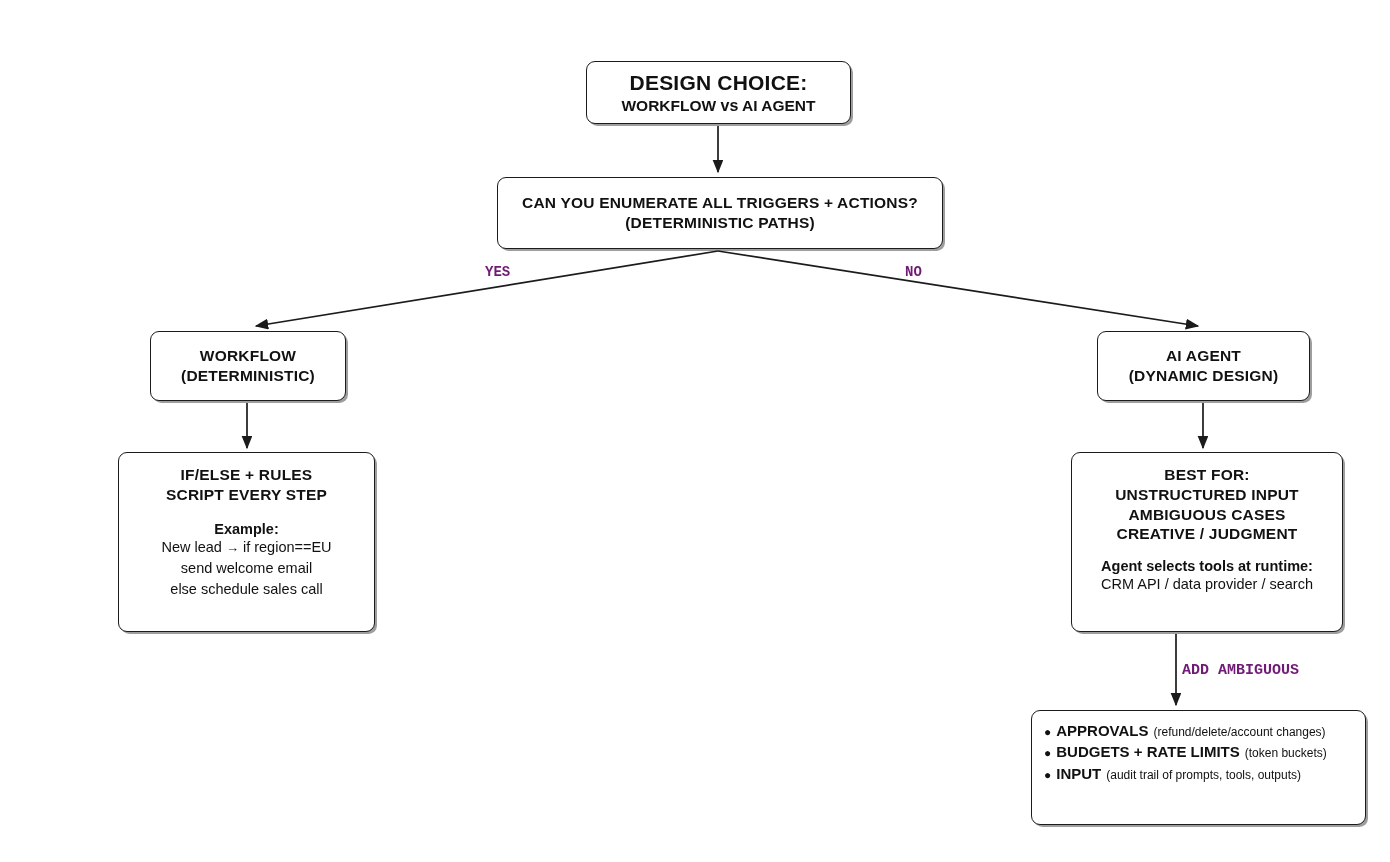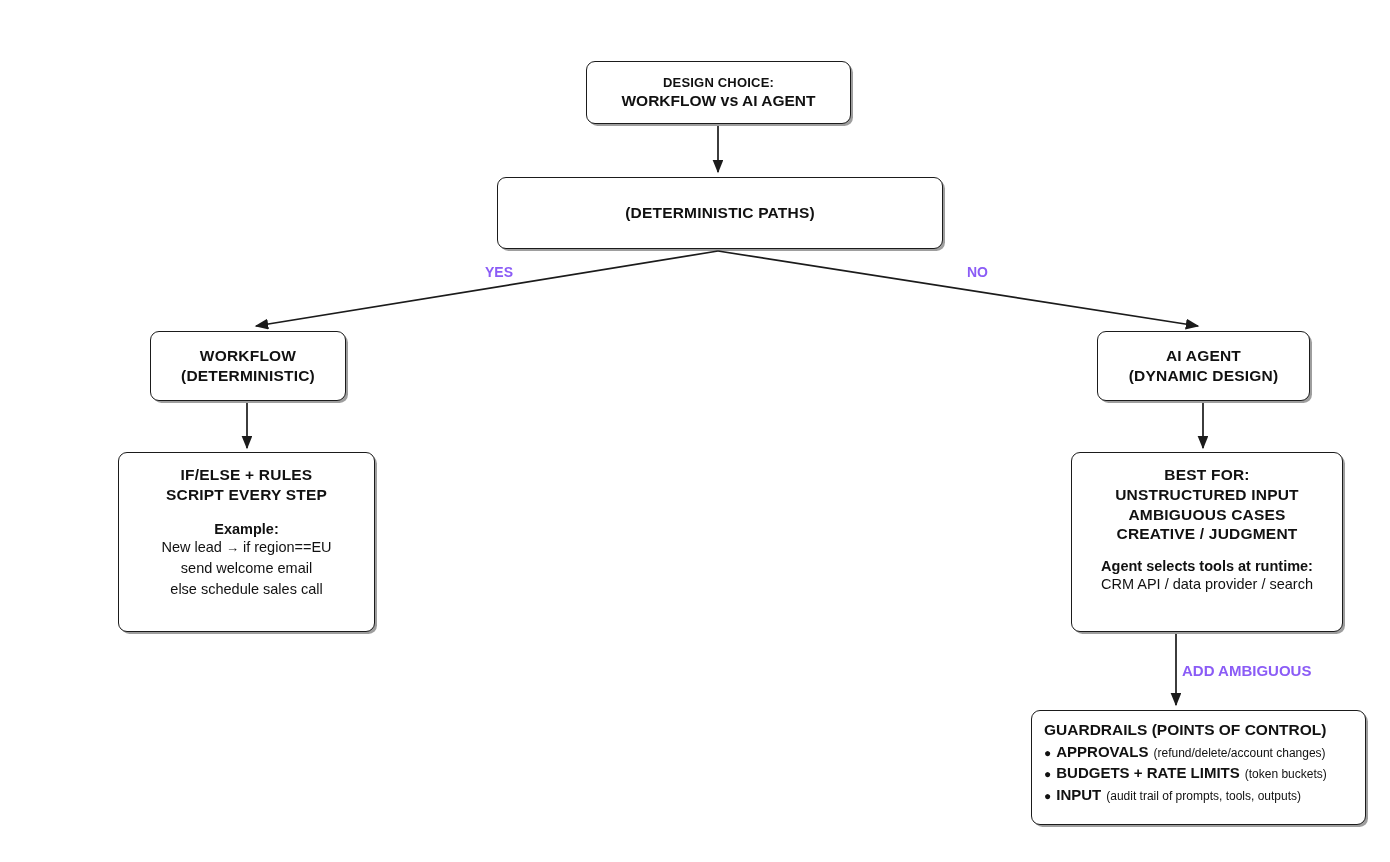--- a/index.html
+++ b/index.html
@@ -50,21 +50,21 @@
     font-weight: bold;
     letter-spacing: 0.2px;
     line-height: 1.28;
     white-space: nowrap;
   }
 
   
   #node-design-choice {
     left: 586px; top: 61px; width: 265px; height: 63px;
   }
-  #node-design-choice .ttl { font-size: 13px; }
+  #node-design-choice .ttl { font-size: 21px; }
   #node-design-choice .sub-line { font-size: 15.5px; font-weight: bold; }
   .vs-word { font-size: 16px; font-weight: bold; }
 
   #node-enumerate {
     left: 497px; top: 177px; width: 446px; height: 72px;
   }
   #node-enumerate .ttl { font-size: 15.5px; }
 
   #node-workflow {
     left: 150px; top: 331px; width: 196px; height: 70px;
@@ -117,27 +117,27 @@
     font-size: 15px; line-height: 1.42; white-space: nowrap;
     display: flex; align-items: baseline; gap: 5px;
   }
   #node-guardrails .bullet { font-size: 12px; line-height: 1; }
   #node-guardrails .gr-key { font-weight: bold; text-align: center; }
   #node-guardrails .gr-paren { font-weight: normal; font-size: 12px; }
 
   
   .edge-label {
     position: absolute;
-    font-family: Liberation Sans, sans-serif;
+    font-family: Liberation Mono, monospace;
     font-weight: bold;
-    color: #8b5cf6;
+    color: #701a75;
     white-space: nowrap;
   }
   #label-yes { left: 485px; top: 264px; font-size: 14px; }
-  #label-no  { left: 967px; top: 264px; font-size: 14px; }
+  #label-no  { left: 905px; top: 264px; font-size: 14px; }
   #label-add-oversight { left: 1182px; top: 662px; font-size: 15px; }
 </style>
 </head>
 <body>
 
 <div id="canvas">
 
   <svg class="edges" viewBox="0 0 1390 862" xmlns="http://www.w3.org/2000/svg">
     <defs>
       <marker id="arrowhead" markerWidth="9" markerHeight="9" refX="7.2" refY="3.2" orient="auto" markerUnits="strokeWidth">
@@ -161,20 +161,21 @@
   <div class="node" id="node-design-choice">
     <div class="ttl">DESIGN CHOICE:</div>
     <div class="sub-line">
       <span>WORKFLOW</span>
       <span class="vs-word">vs</span>
       <span>AI AGENT</span>
     </div>
   </div>
 
   <div class="node" id="node-enumerate">
+    <div class="ttl">CAN YOU ENUMERATE ALL TRIGGERS + ACTIONS?</div>
     <div class="ttl">(DETERMINISTIC PATHS)</div>
   </div>
 
   <div class="node" id="node-workflow">
     <div class="ttl">WORKFLOW</div>
     <div class="ttl">(DETERMINISTIC)</div>
   </div>
 
   <div class="node" id="node-ai-agent">
     <div class="ttl">AI AGENT</div>
@@ -197,21 +198,20 @@
   <div class="node" id="node-best-for">
     <div class="ttl">BEST FOR:</div>
     <div class="ttl">UNSTRUCTURED INPUT</div>
     <div class="ttl">AMBIGUOUS CASES</div>
     <div class="ttl">CREATIVE / JUDGMENT</div>
     <div class="agent-label">Agent selects tools at runtime:</div>
     <div class="tools-line">CRM API / data provider / search</div>
   </div>
 
   <div class="node" id="node-guardrails">
-    <div class="gr-title">GUARDRAILS (POINTS OF CONTROL)</div>
 
     <div class="gr-item">
       <span class="bullet">●</span>
       <span class="gr-key">APPROVALS</span>
       <span class="gr-paren">(refund/delete/account changes)</span>
     </div>
 
     <div class="gr-item">
       <span class="bullet">●</span>
       <span class="gr-key">BUDGETS + RATE LIMITS</span>

